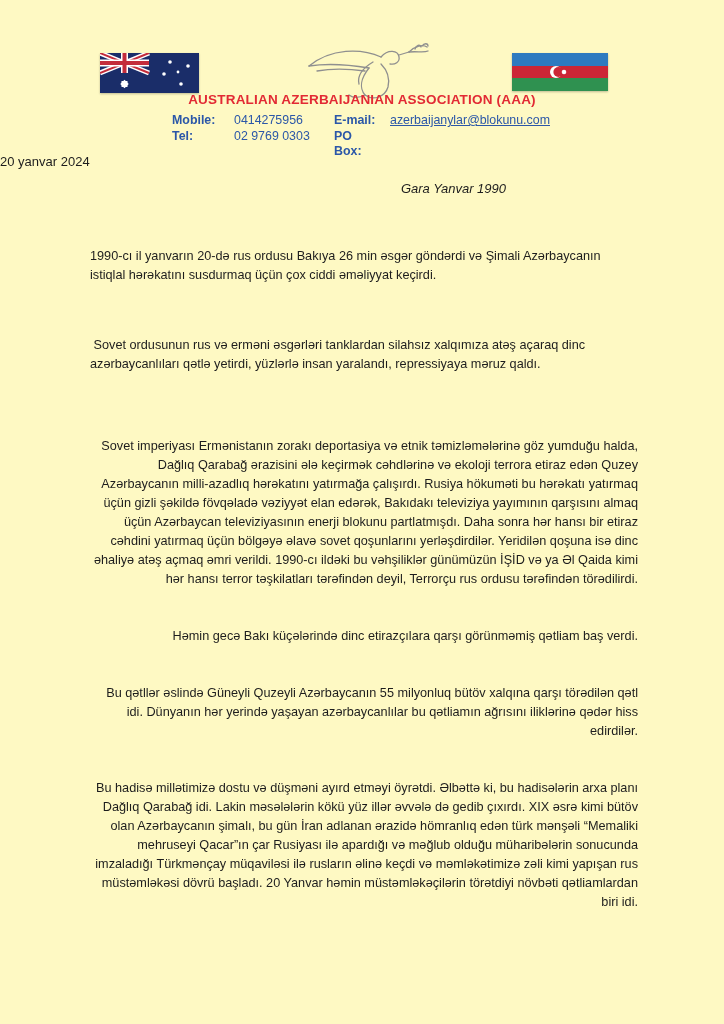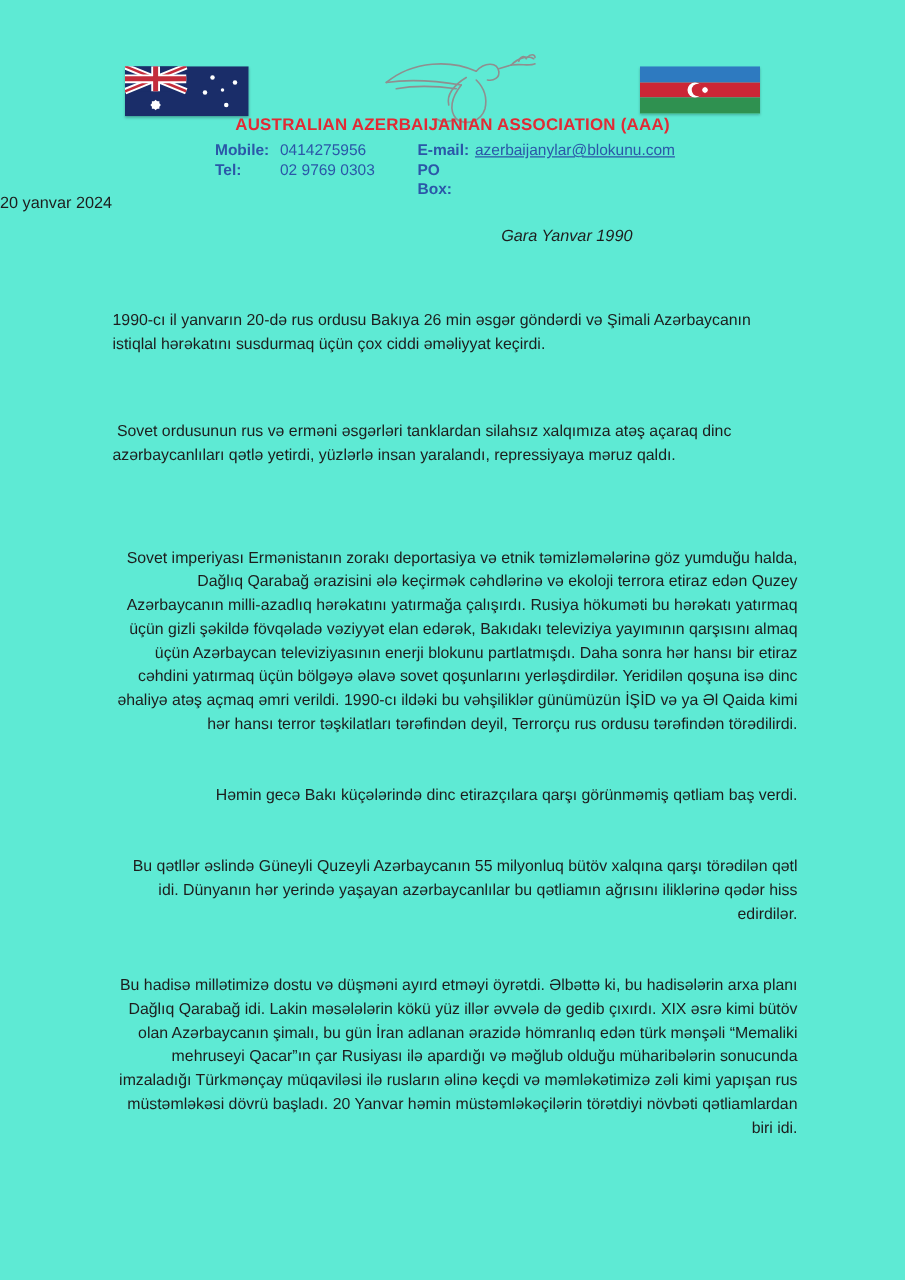--- a/index.html
+++ b/index.html
@@ -1,34 +1,34 @@
 <!DOCTYPE html>
 <html><head>
 <meta charset="utf-8">
 <style>
   html,body { margin:0; padding:0; background:#e9e9e9; }
   .page {
     position:relative; width:724px; height:1024px; margin:0 auto;
-    background:#5eead4; overflow:hidden;
+    background:#fef9c3; overflow:hidden;
     font-family:"Liberation Sans", sans-serif;
     color:#222;
   }
   
   .flag-aus { position:absolute; left:100px; top:53px; width:99px; height:40px; }
   .dove     { position:absolute; left:303px; top:40px; width:128px; height:62px; }
   .flag-az  { position:absolute; left:512px; top:53px; width:96px; height:38px; }
   .flag-aus svg, .flag-az svg, .dove svg { display:block; width:100%; height:100%; }
   .flag-aus, .flag-az { box-shadow:0 1px 2px rgba(0,0,0,.25); }
 
   .org-name {
     position:absolute; top:92px; left:0; width:724px; text-align:center;
     font-size:13.5px; font-weight:bold; letter-spacing:.2px;
   }
   .contact { position:absolute; top:113px; left:0; width:724px; font-size:12.4px; line-height:15.5px; }
-  .cgroup { position:absolute; top:0; display:grid; grid-template-columns:auto auto; }
+  .cgroup { position:absolute; top:0; display:grid; grid-template-columns:auto auto; column-gap:10px; }
   .cgroup.g1 { left:172px; grid-template-columns:52px auto; }
   .cgroup.g2 { left:334px; grid-template-columns:46px auto; }
   .clabel { font-weight:bold; }
   .contact a { text-decoration:underline; }
 
   .date-line { position:absolute; top:154px; left:0; width:610px; text-align:left; font-size:13px; color:#1d1d1d; }
 
   .doc-title { position:absolute; top:181px; left:86px; width:420px; text-align:right; font-size:13px; color:#1d1d1d;font-style:italic; }
 
   .body-text {

